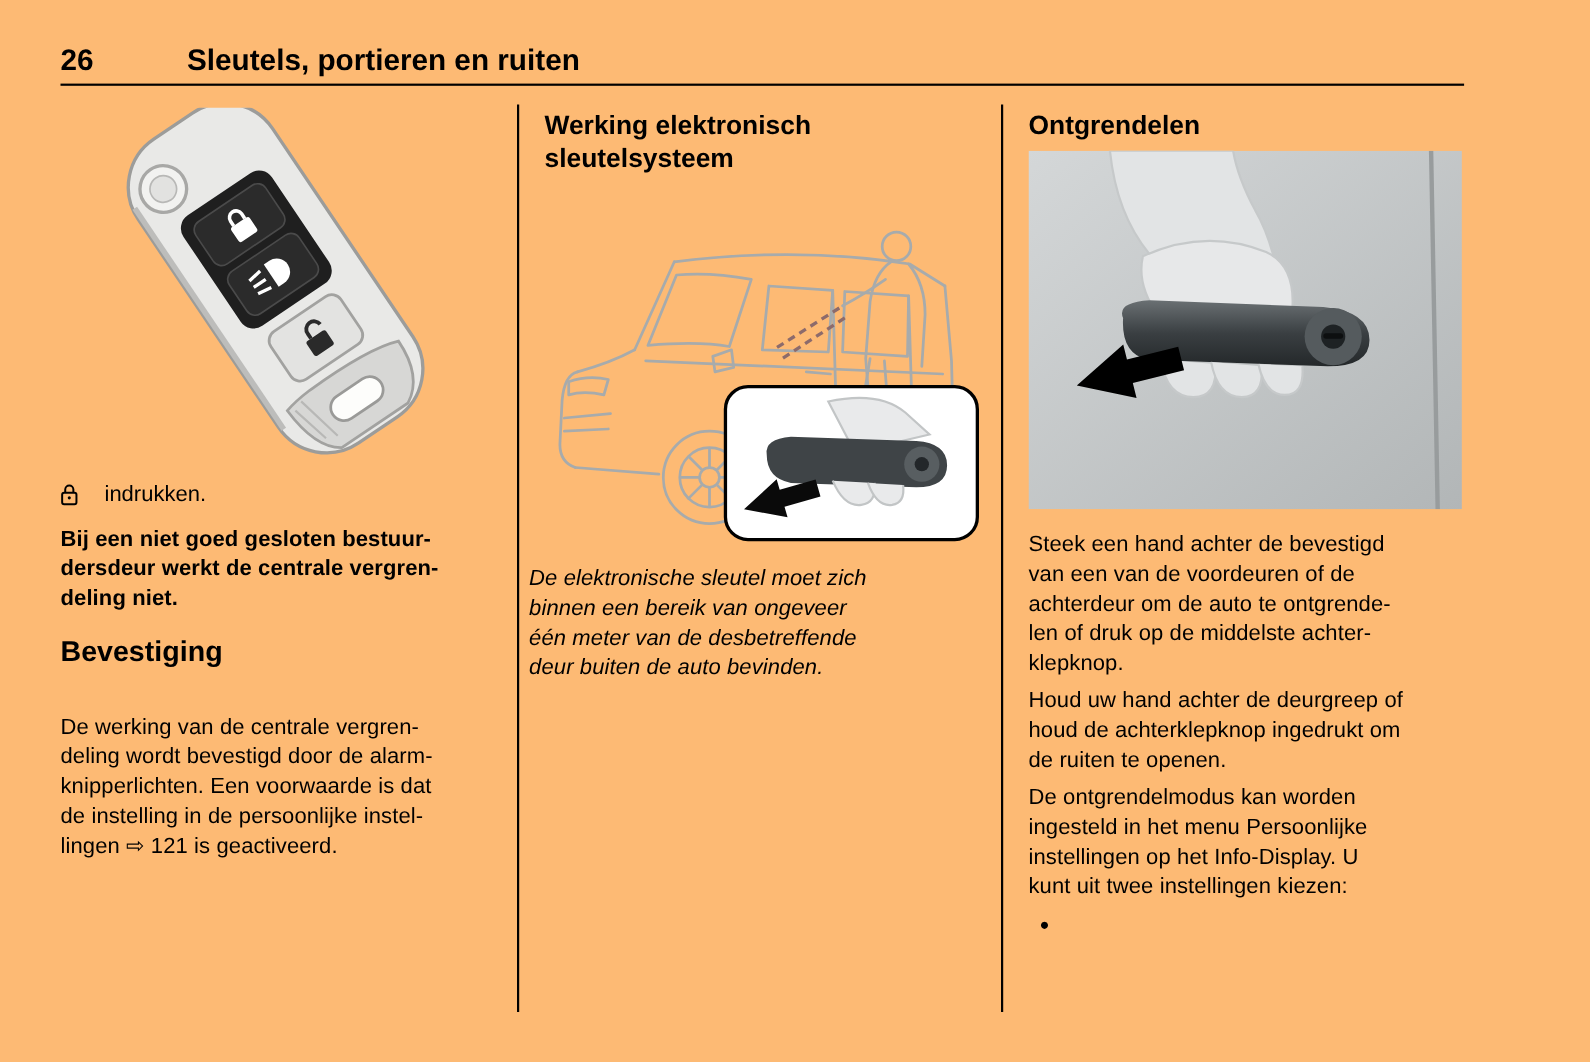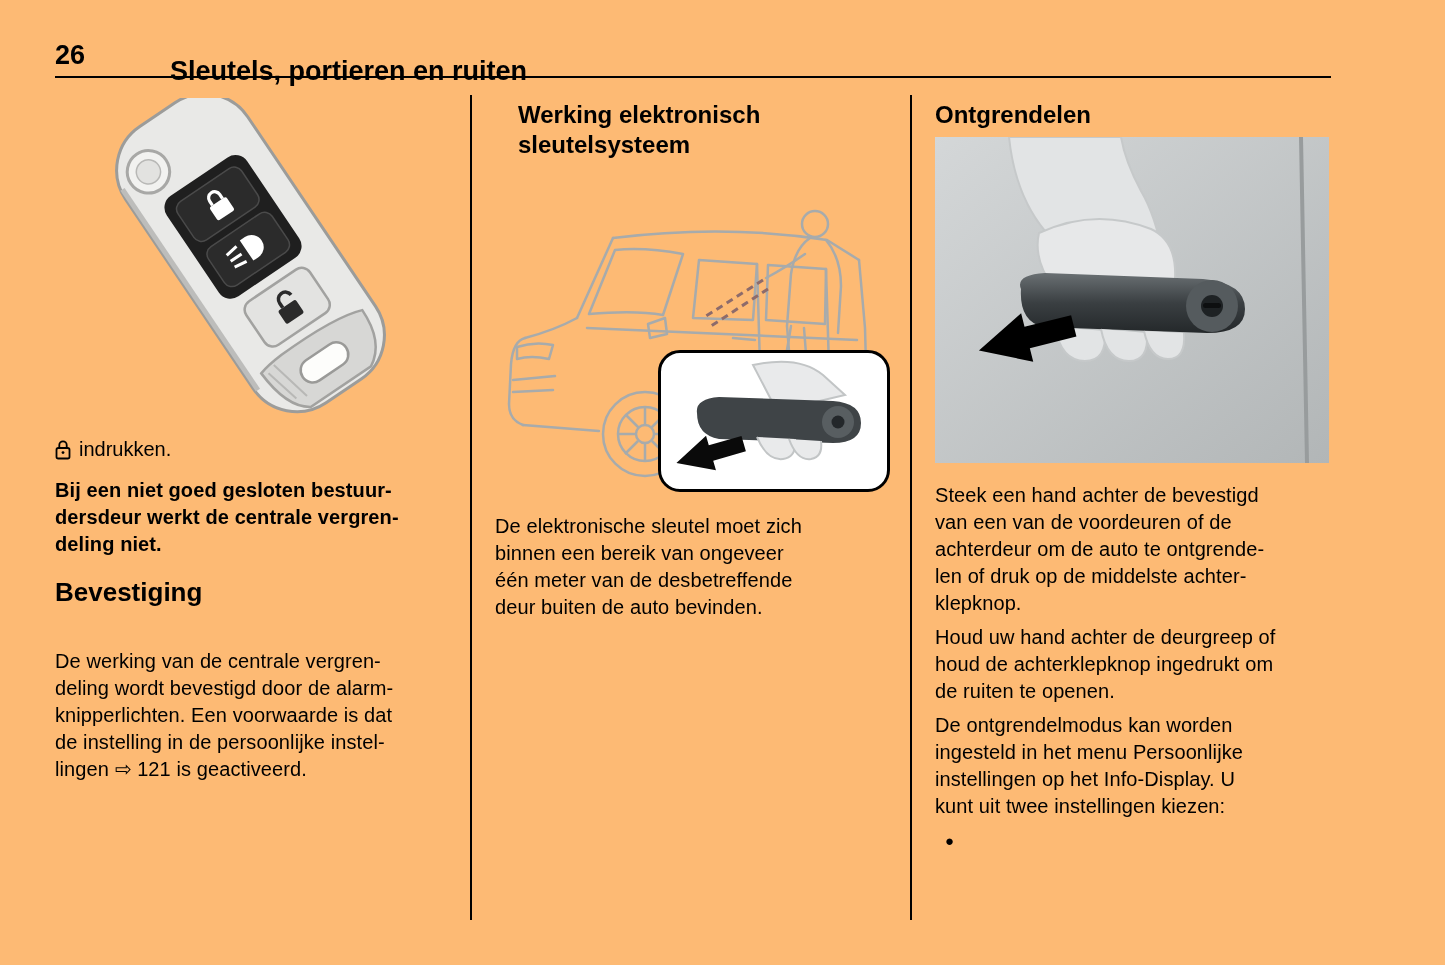--- a/index.html
+++ b/index.html
@@ -6,33 +6,33 @@
   .page{position:relative;width:1445px;height:965px;background:#fdba74;overflow:hidden;
         font-family:"Liberation Sans","DejaVu Sans",sans-serif;color:#000;}
   .abs{position:absolute;}
   .page-num{font-size:27px;font-weight:bold;}
   .chapter{font-size:27px;font-weight:bold;}
   .rule{height:2px;background:#000;}
   .vrule{width:2px;background:#000;}
   .h2{font-size:24px;font-weight:bold;line-height:30px;white-space:pre-line;}
   .h3{font-size:26px;font-weight:bold;}
   .body-text{font-size:20px;line-height:27px;white-space:pre-line;letter-spacing:0.1px;}
-  .pressline{display:flex;align-items:center;gap:8px;font-size:20px;}
+  .pressline{display:flex;align-items:center;gap:24px;font-size:20px;}
   .bullet-row{display:flex;gap:16px;}
   .bullet-dot{font-size:15px;line-height:27px;}
   .inset{position:absolute;border:3px solid #000;border-radius:22px;background:#fff;overflow:hidden;}
   svg{display:block;}
 </style>
 </head>
 <body>
 
 <div class="page">
 
   <div class="abs page-num" style="left:55px;top:40px;">26</div>
-  <div class="abs chapter" style="left:170px;top:56px;">Sleutels, portieren en ruiten</div>
+  <div class="abs chapter" style="left:170px;top:40px;">Sleutels, portieren en ruiten</div>
   <div class="abs rule" style="left:55px;top:76px;width:1276px;"></div>
 
   <div class="abs vrule" style="left:470px;top:95px;height:825px;"></div>
   <div class="abs vrule" style="left:910px;top:95px;height:825px;"></div>
 
   <div class="abs" style="left:75px;top:98px;width:355px;height:318px;">
     <svg width="355" height="318" viewBox="0 0 350 315">
       <g transform="rotate(-34 175 158)">
         <rect x="103" y="-12" width="146" height="330" rx="52" fill="#e9e9e7" stroke="#9c9c9a" stroke-width="3"></rect>
         <path d="M106 30 L106 270" stroke="#bdbdbb" stroke-width="5"></path>
@@ -71,21 +71,21 @@
 deling niet.</div>
 
   <div class="abs h3" style="left:55px;top:577px;">Bevestiging</div>
 
   <div class="abs body-text" style="left:55px;top:648px;width:405px;">De werking van de centrale vergren-
 deling wordt bevestigd door de alarm-
 knipperlichten. Een voorwaarde is dat
 de instelling in de persoonlijke instel-
 lingen ⇨ 121 is geactiveerd.</div>
 
-  <div class="abs h2" style="left:495px;top:100px;width:395px;margin-left:23px;">Werking elektronisch
+  <div class="abs h2" style="left:495px;top:100px;width:395px;">Werking elektronisch
 sleutelsysteem</div>
 
   <div class="abs" style="left:495px;top:168px;width:395px;height:326px;">
     <svg width="395" height="326" viewBox="0 0 395 326">
       <g stroke="#a7abac" stroke-width="2.5" fill="none" stroke-linejoin="round" stroke-linecap="round">
         <path d="M118 70 Q230 56 332 72 L364 92"></path>
         <path d="M364 92 L370 160 L372 235"></path>
         <path d="M118 70 L82 150"></path>
         <path d="M82 150 Q60 162 30 170"></path>
         <path d="M30 170 Q18 173 16 196 L14 236 Q14 252 28 257"></path>
@@ -130,21 +130,21 @@
         <circle cx="177" cy="69" r="6.5" fill="#23272a"></circle>
         <path d="M96 84 q10 24 26 22 q14 -2 12 -20" fill="#e9eaeb" stroke="#c2c5c6" stroke-width="2"></path>
         <path d="M128 86 q8 22 22 20 q12 -2 10 -18" fill="#e9eaeb" stroke="#c2c5c6" stroke-width="2"></path>
         <g transform="rotate(-16 50 100)">
           <polygon points="14,100 50,82 50,92 84,92 84,108 50,108 50,118" fill="#0a0a0a"></polygon>
         </g>
       </svg>
     </div>
   </div>
 
-  <div class="abs body-text" style="left:495px;top:513px;width:400px;">De elektronische sleutel moet zich
+  <div class="abs body-text" style="left:481px;top:513px;width:400px;font-style:italic;">De elektronische sleutel moet zich
 binnen een bereik van ongeveer
 één meter van de desbetreffende
 deur buiten de auto bevinden.</div>
 
   <div class="abs h2" style="left:935px;top:100px;">Ontgrendelen</div>
 
   <div class="abs" style="left:935px;top:137px;width:394px;height:326px;">
     <svg width="394" height="326" viewBox="0 0 394 326">
       <defs>
         <linearGradient id="bgph" x1="0" y1="0" x2="1" y2="1">

